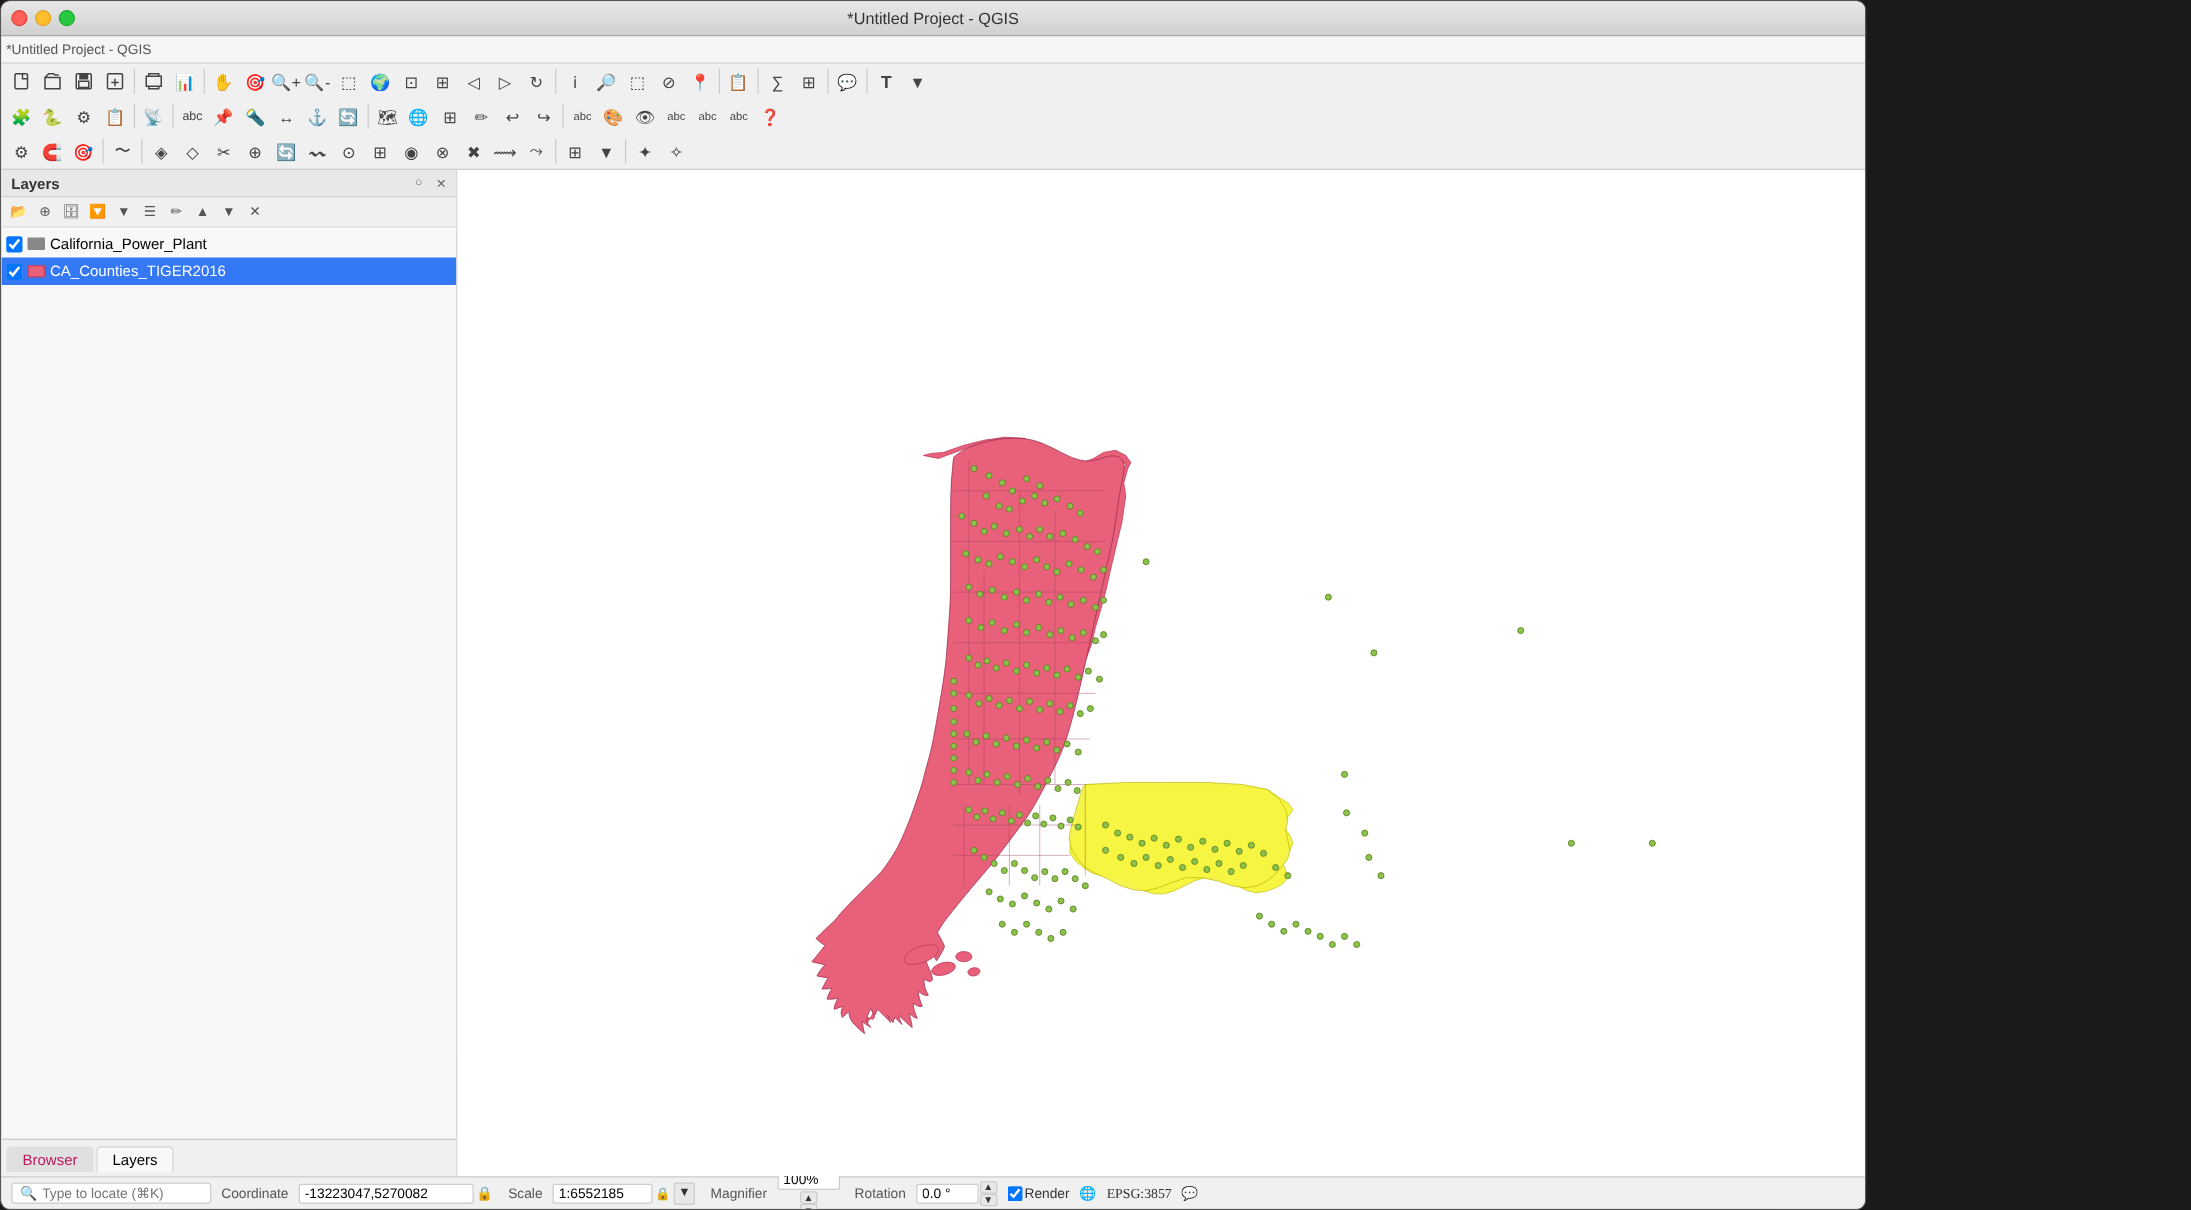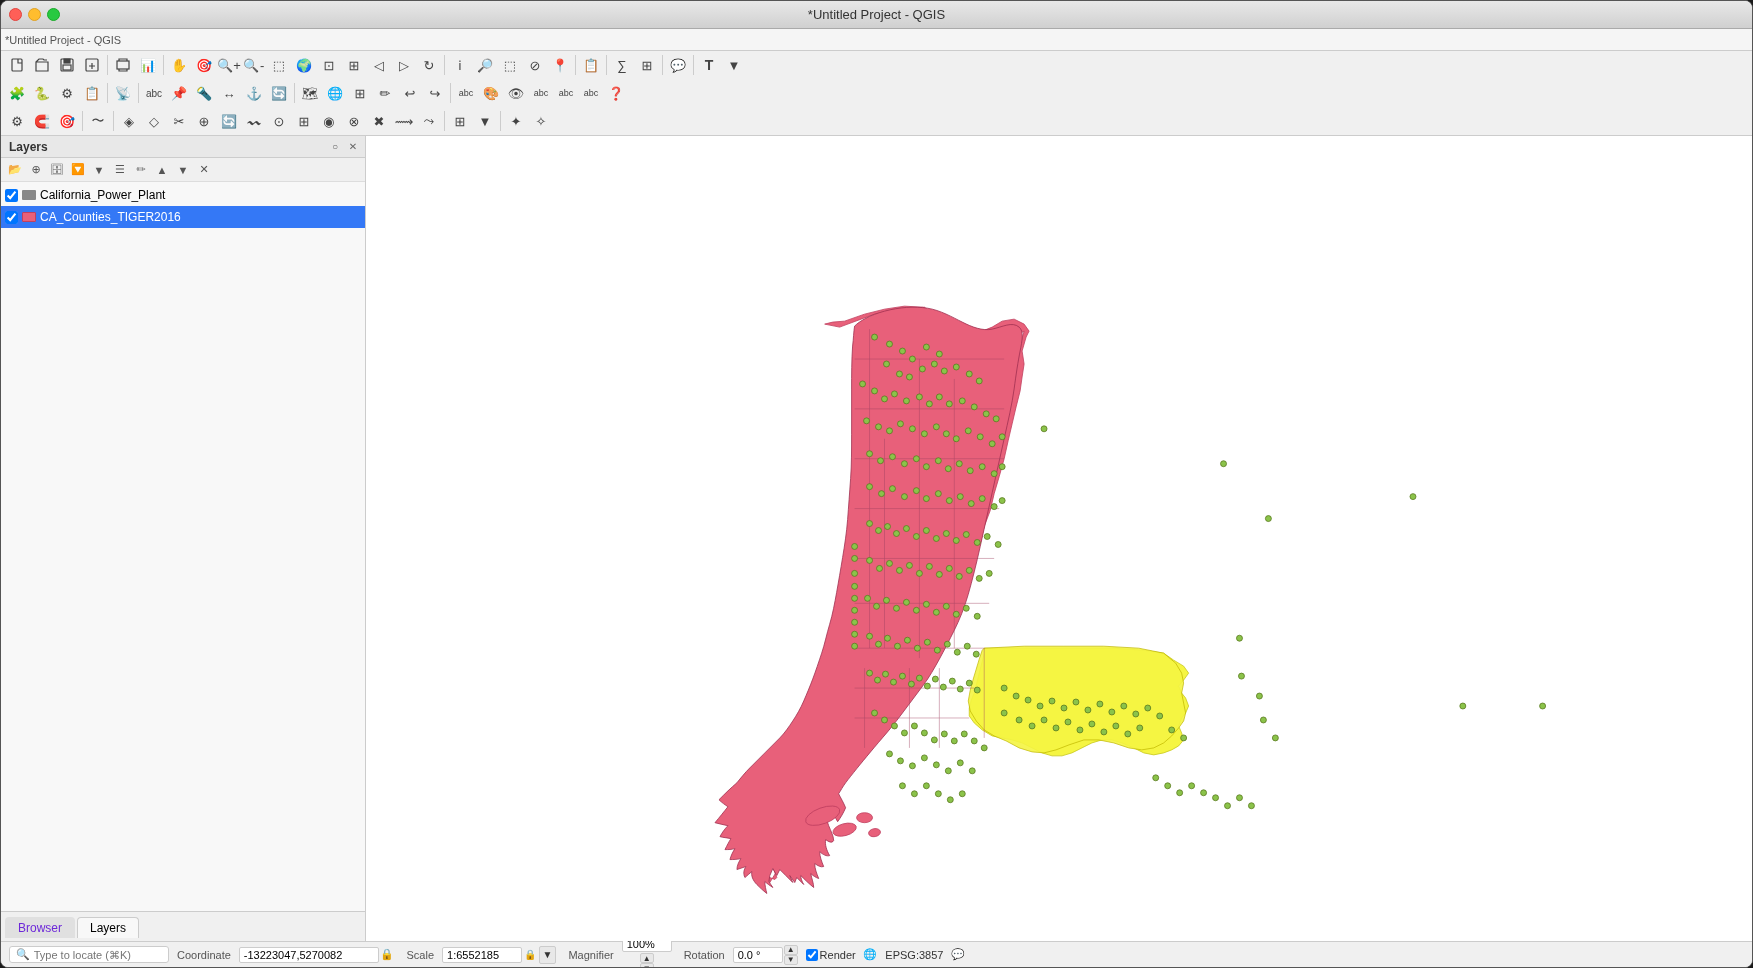--- a/index.html
+++ b/index.html
@@ -1,19 +1,19 @@
 <!DOCTYPE html>
 <html><head>
   <meta charset="utf-8">
   <style>
     * { box-sizing: border-box; margin: 0; padding: 0; }
     body { background: #1a1a1a; font-family: -apple-system, BlinkMacSystemFont, 'Segoe UI', sans-serif; font-size: 12px; overflow: hidden; }
 
     .window {
-      width: 1753px;
+      width: 1493px;
       height: 968px;
       background: #f0f0f0;
       border-radius: 8px;
       border: 1px solid #555;
       display: flex;
       flex-direction: column;
       overflow: hidden;
       position: relative;
     }
 
@@ -197,21 +197,21 @@
       padding: 2px 4px 0;
       height: 30px;
     }
     .tab-item {
       padding: 3px 12px;
       font-size: 12px;
       cursor: pointer;
       border: 1px solid transparent;
       border-bottom: none;
       border-radius: 4px 4px 0 0;
-      color: #6d28d9;
+      color: #be185d;
       background: #e0e0e0;
       margin-right: 2px;
     }
     .tab-item.active {
       background: #f8f8f8;
       border-color: #ccc;
       color: #000;
     }
 
     
@@ -901,17 +901,17 @@
         <div class="small-btn" style="height:10px;font-size:8px;padding:0 2px;">▼</div>
       </div>
     </div>
 
     <div class="status-render">
       <input type="checkbox" class="render-checkbox" checked="" style="">
       <span>Render</span>
     </div>
 
     <span style="color:#666;">🌐</span>
-    <span style="color:#333;">EPSG:3857</span>
+    <span style="color:#333;font-family:Liberation Serif, serif;">EPSG:3857</span>
 
     <span style="color:#666;cursor:pointer;">💬</span>
   </div>
 </div>
 
 </body></html>

